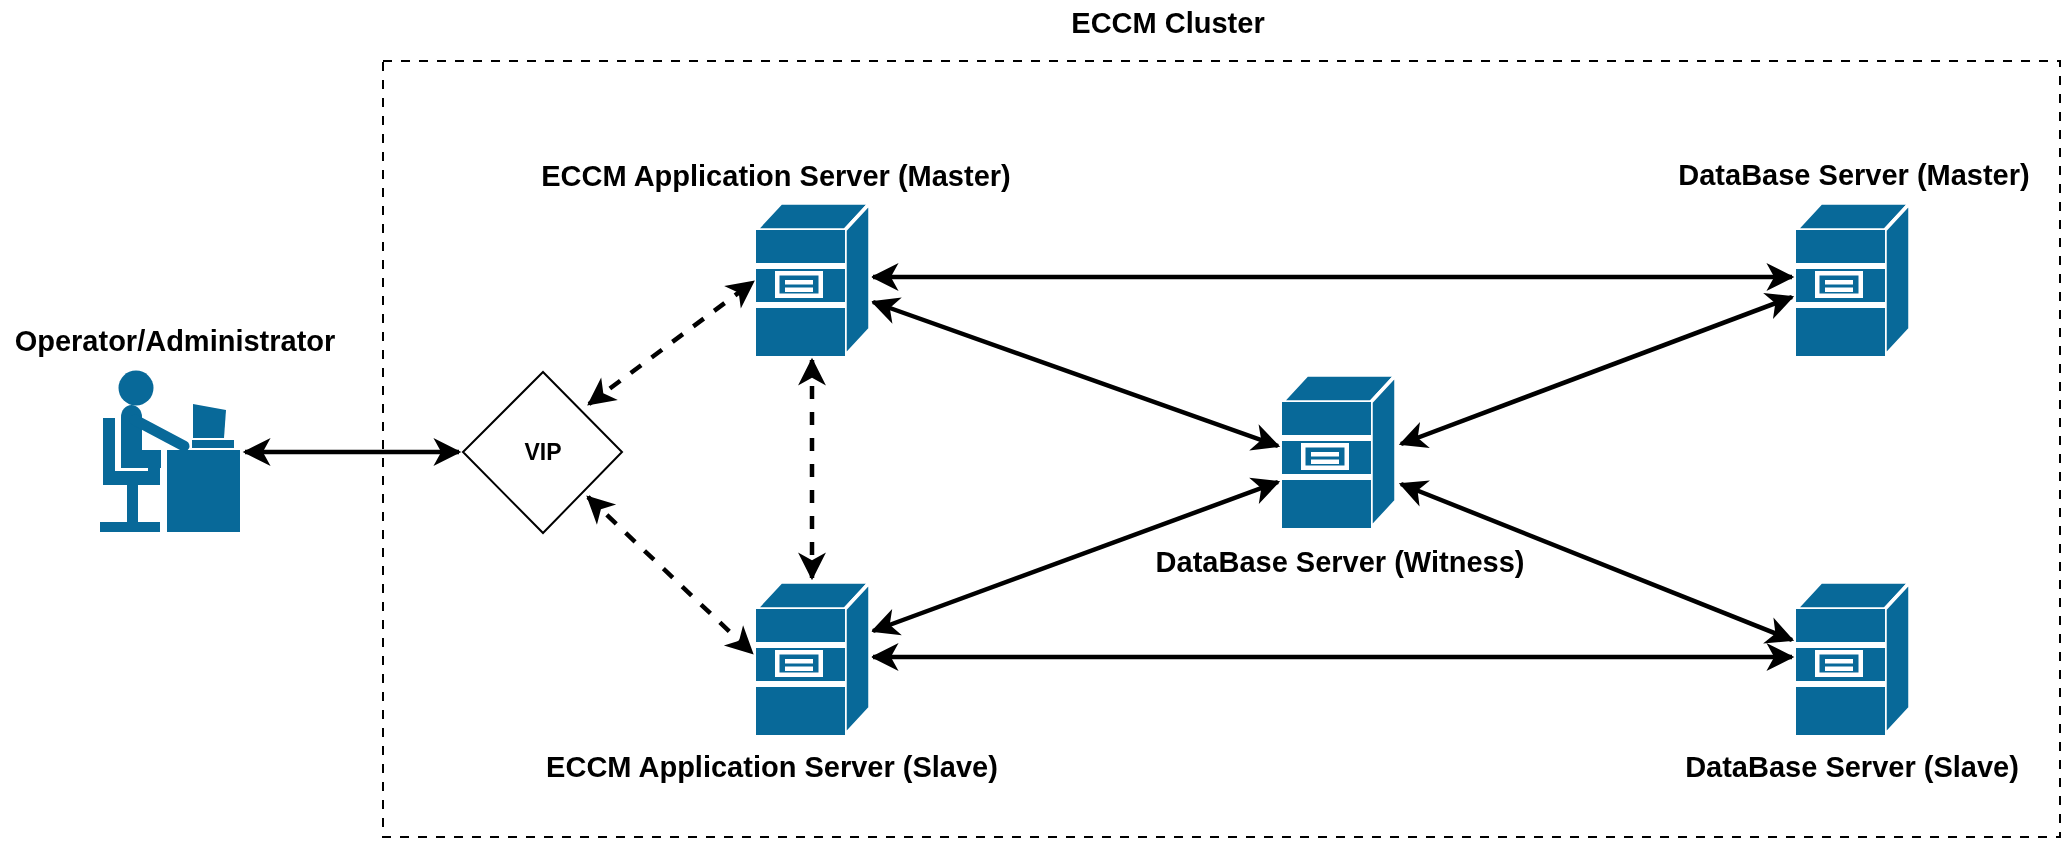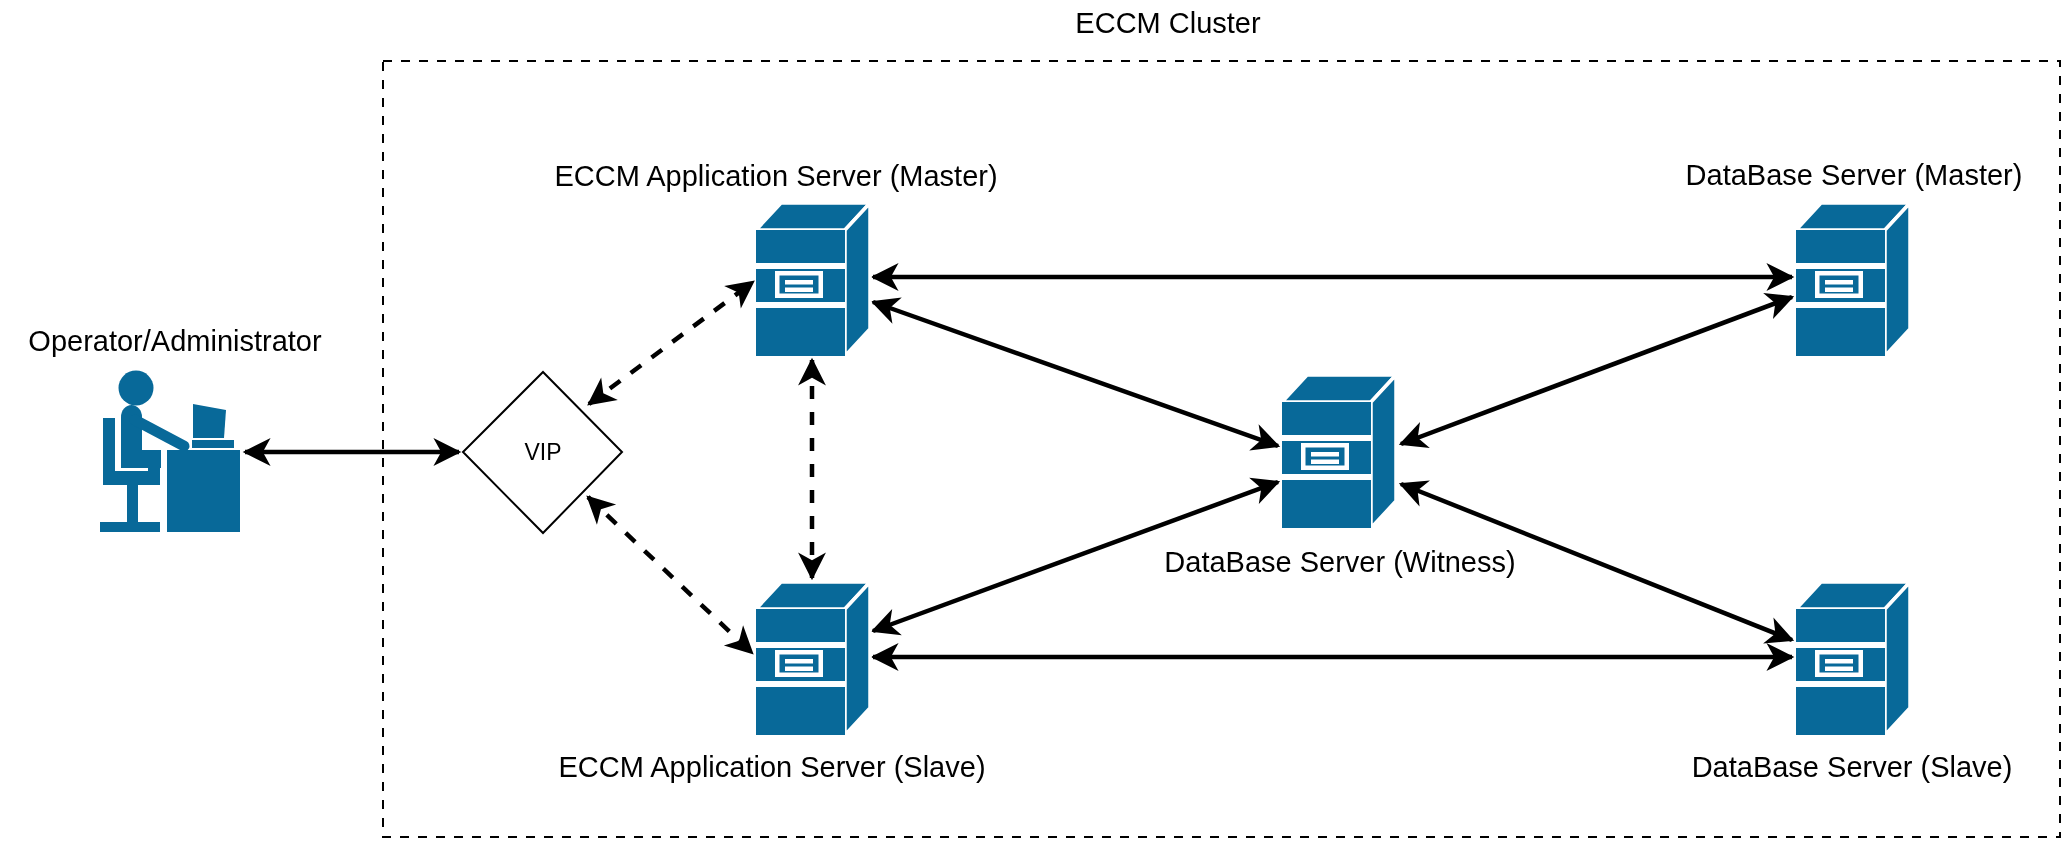--- a/index.html
+++ b/index.html
@@ -1,16 +1,16 @@
 <!DOCTYPE html>
 <html><head>
 <meta charset="utf-8">
 <style>
   html,body{margin:0;padding:0;background:#ffffff;}
-  .stage{position:relative;width:2064px;height:842px;background:#ffffff;overflow:hidden;}
+  .stage{position:relative;width:2064px;height:842px;background:#ffffff;overflow:hidden;font-weight:bold;}
   svg{display:block;}
   .lbl{font-family:"Liberation Sans",sans-serif;font-size:29px;fill:#000000;}
   .vip-lbl{font-family:"Liberation Sans",sans-serif;font-size:23px;fill:#000000;}
   .edge{stroke:#000000;stroke-width:4.5;fill:none;}
   .edge.dashed{stroke-dasharray:13 13;}
   .boundary{fill:none;stroke:#000000;stroke-width:2;stroke-dasharray:9 9;}
 </style>
 </head>
 <body>
 

